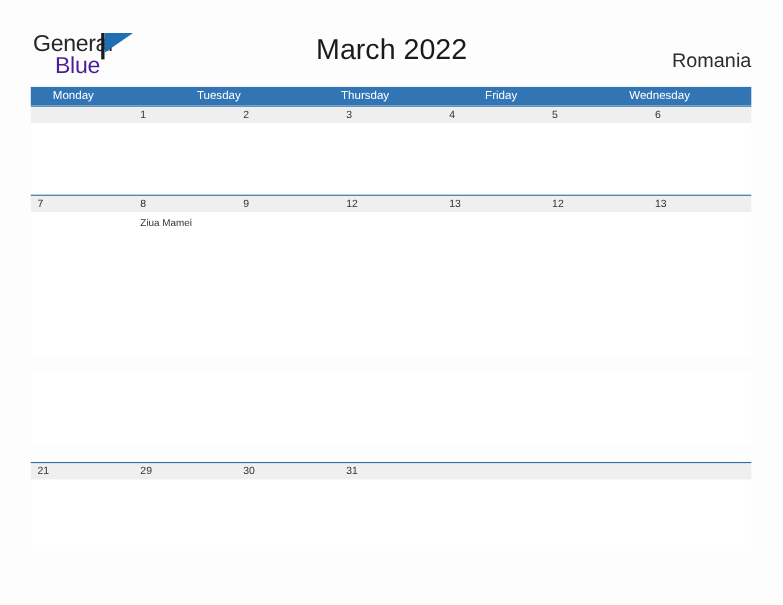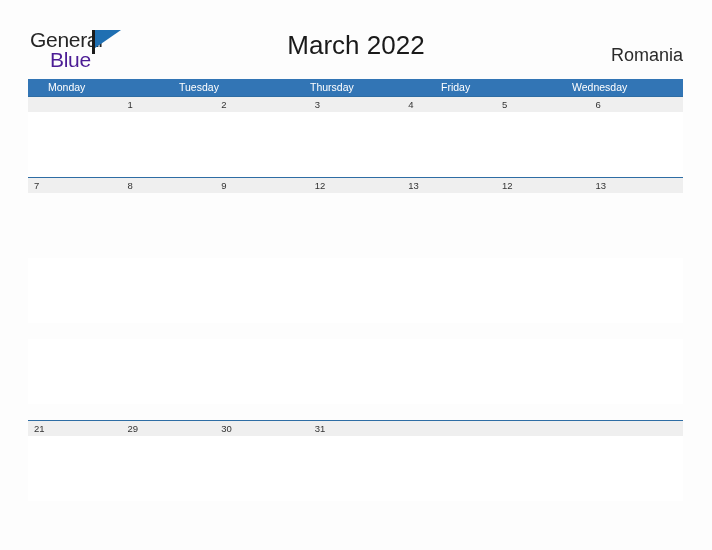--- a/index.html
+++ b/index.html
@@ -223,20 +223,43 @@
   <div class="week-row">
     <div class="date-band">
       <div class="date-cell">7</div>
       <div class="date-cell">8</div>
       <div class="date-cell">9</div>
       <div class="date-cell">12</div>
       <div class="date-cell">13</div>
       <div class="date-cell">12</div>
       <div class="date-cell">13</div>
     </div>
+    <div class="body-band">
+      <div class="body-cell">
+          <div class="event"></div>
+        </div>
+      <div class="body-cell">
+          <div class="event">Ziua Mamei</div>
+        </div>
+      <div class="body-cell">
+          <div class="event"></div>
+        </div>
+      <div class="body-cell">
+          <div class="event"></div>
+        </div>
+      <div class="body-cell">
+          <div class="event"></div>
+        </div>
+      <div class="body-cell">
+          <div class="event"></div>
+        </div>
+      <div class="body-cell">
+          <div class="event"></div>
+        </div>
+    </div>
   </div>
 
   <div class="week-row">
     <div class="body-band">
       <div class="body-cell">
           <div class="event"></div>
         </div>
       <div class="body-cell">
           <div class="event"></div>
         </div>

